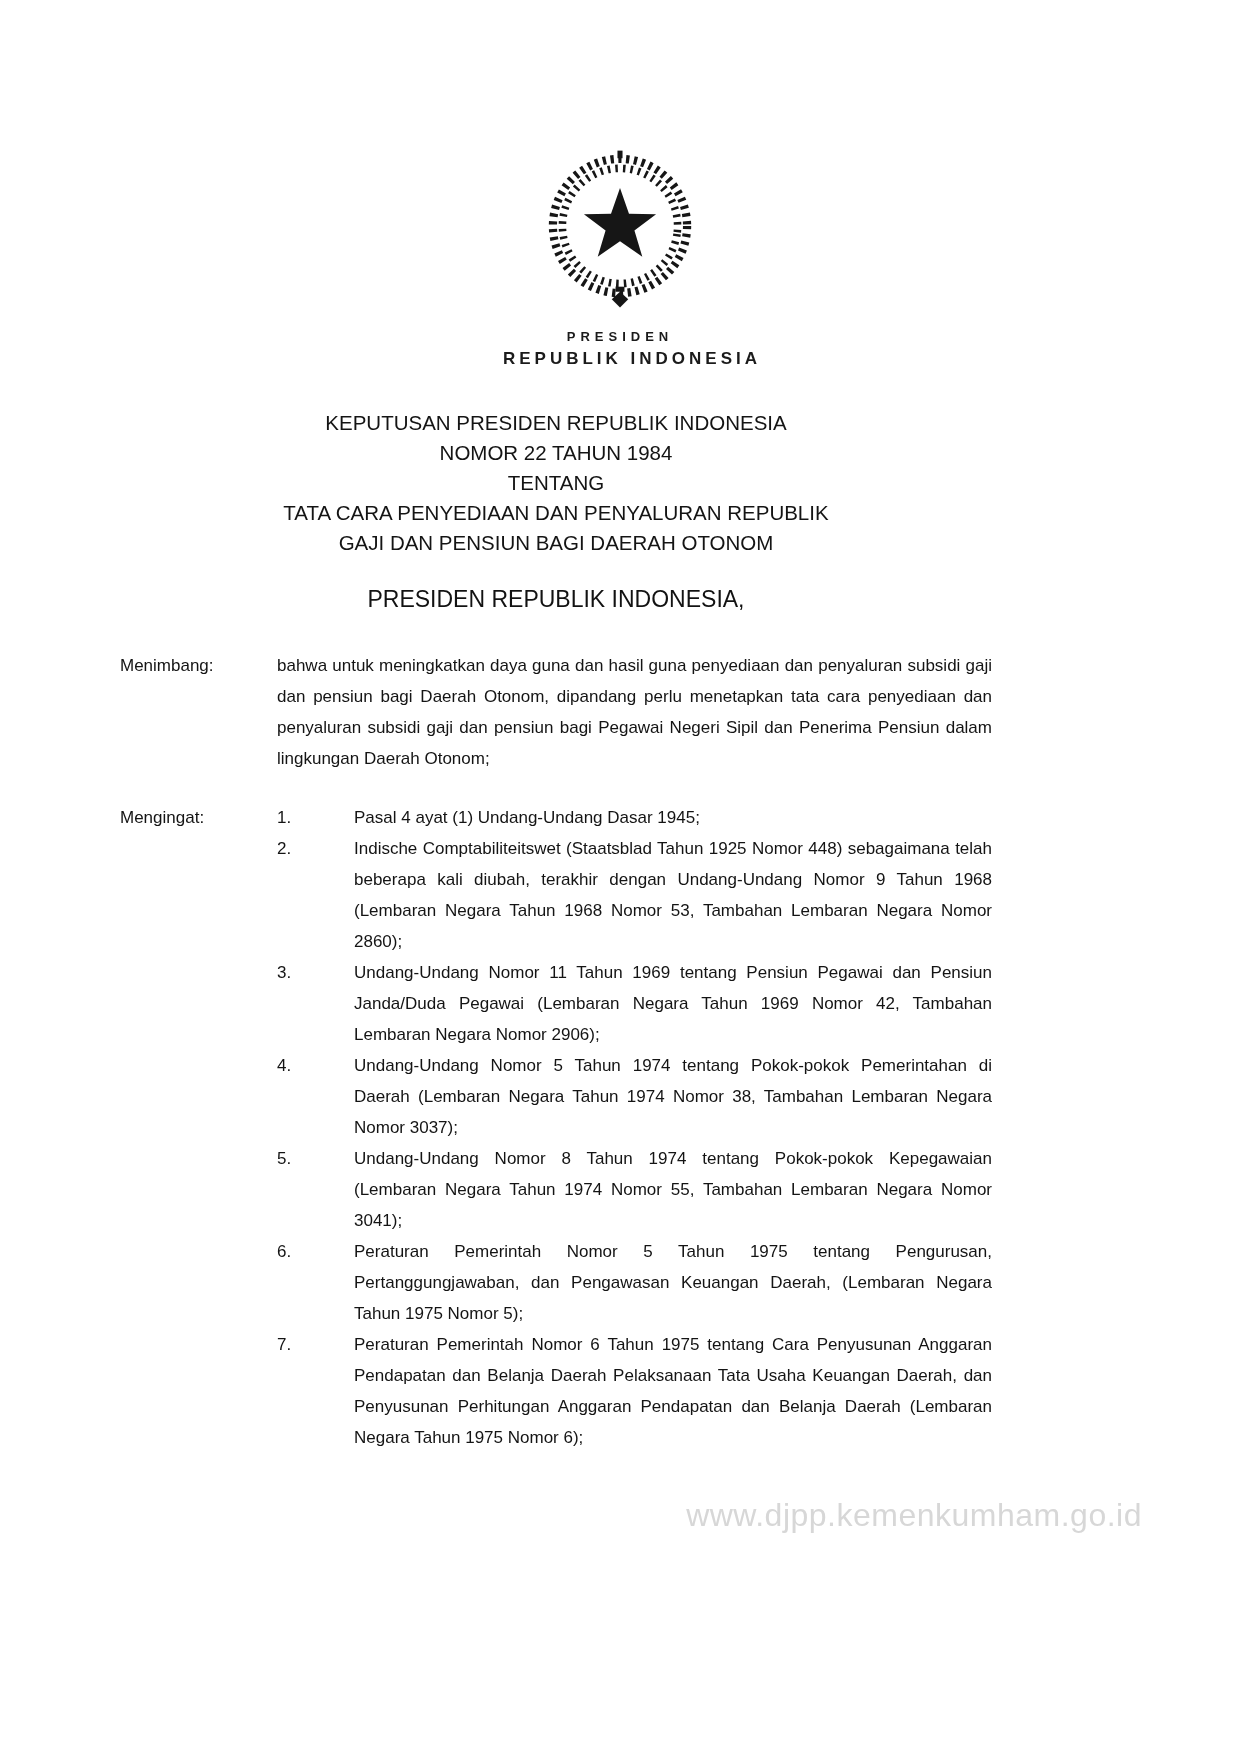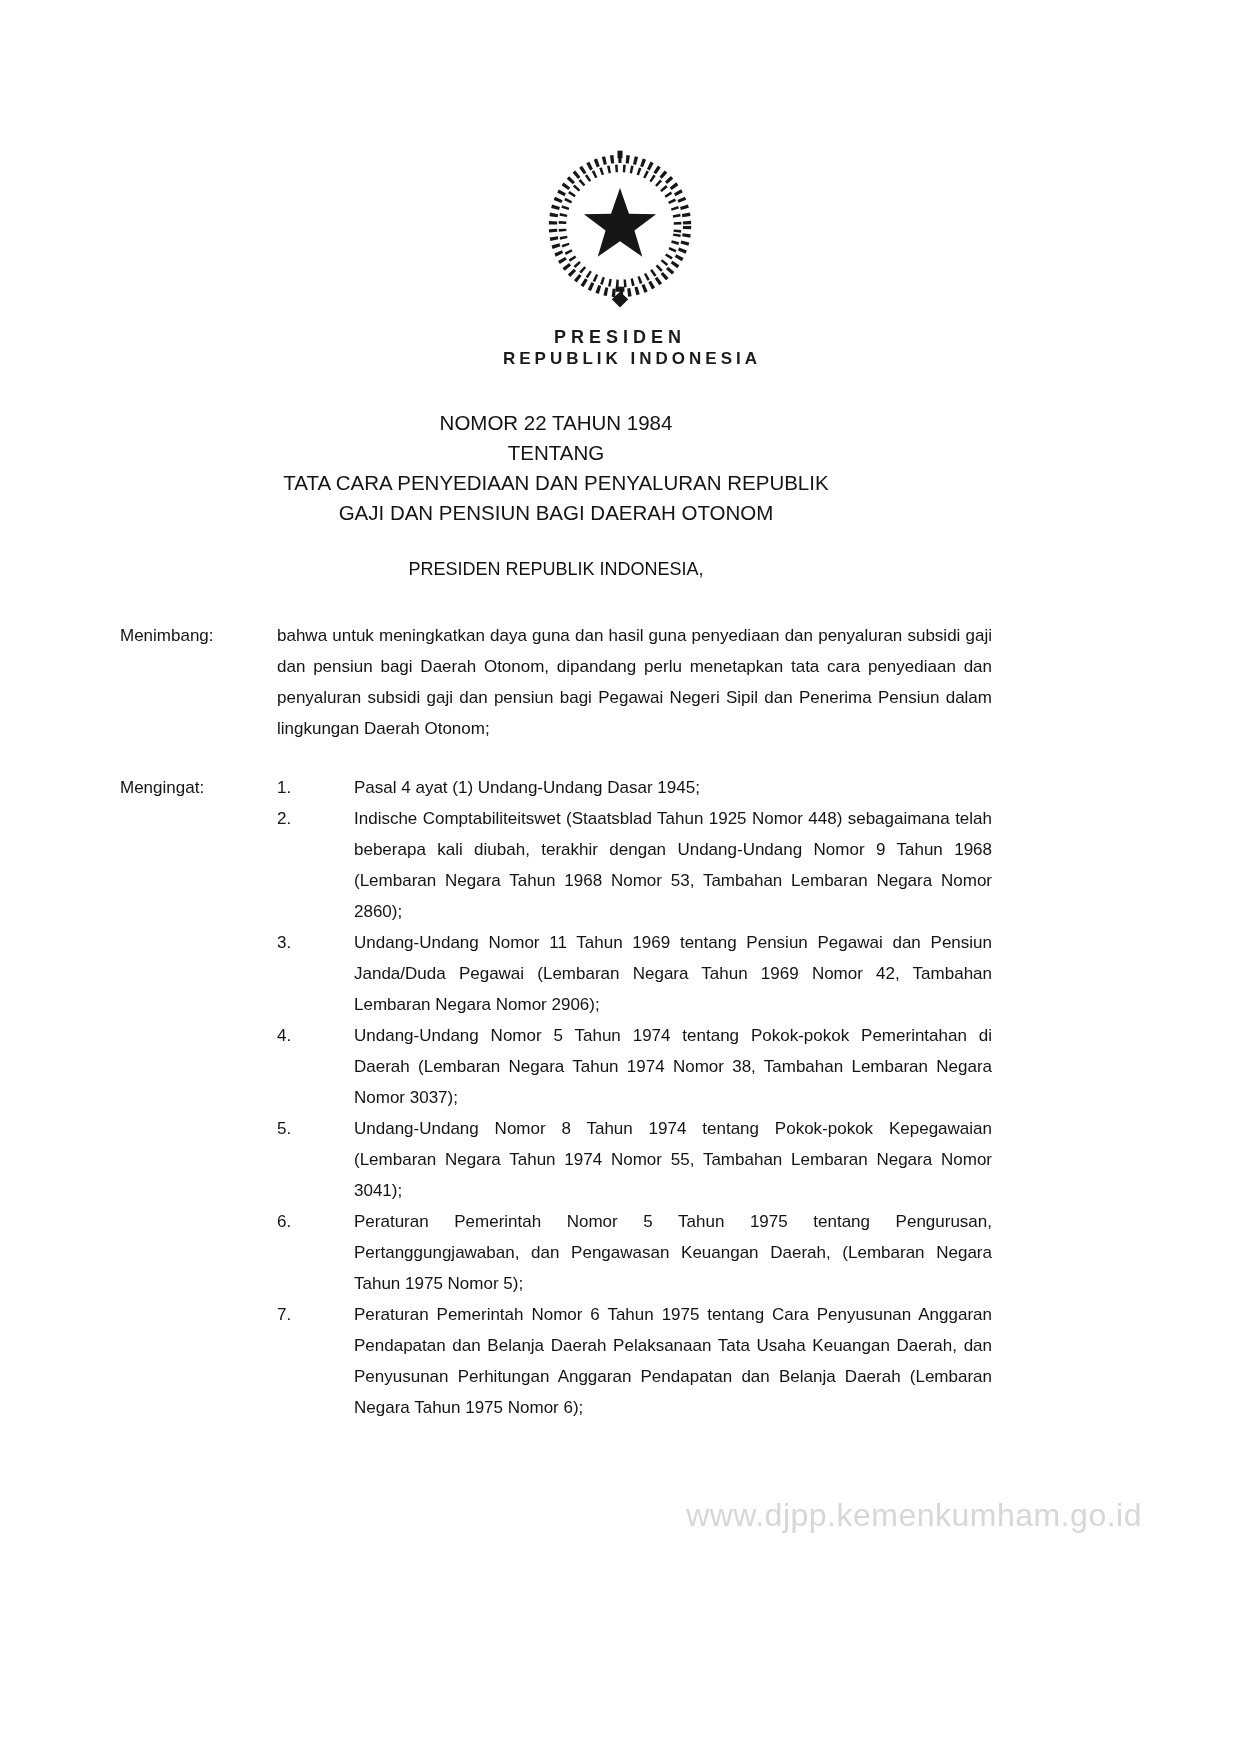--- a/index.html
+++ b/index.html
@@ -31,41 +31,41 @@
   .emblem-wrap svg {
     display: inline-block;
   }
   .org-lines {
     text-align: center;
     margin-top: 10px;
     font-weight: 700;
     color: #1b1b1b;
   }
   .org-line1 {
-    font-size: 18px;
+    font-size: 13px;
     letter-spacing: 5px;
     line-height: 22px;
   }
   .org-line2 {
     font-size: 17px;
     letter-spacing: 4px;
     line-height: 22px;
     padding-left: 24px;
   }
   .title-block {
     margin-top: 38px;
     text-align: center;
     font-size: 20.5px;
     line-height: 30px;
     color: #141414;
   }
   .salutation {
     margin-top: 26px;
     text-align: center;
-    font-size: 18px;
+    font-size: 23px;
     line-height: 30px;
   }
   .body-text {
     font-size: 17px;
     line-height: 31px;
     color: #141414;
   }
   .section-row {
     display: flex;
     align-items: flex-start;
@@ -124,20 +124,21 @@
     </svg>
     <div class="org-lines">
       <div class="org-line1">PRESIDEN</div>
       <div class="org-line2">REPUBLIK INDONESIA</div>
     </div>
   </div>
 
   <div class="content">
 
     <div class="title-block">
+      <div>KEPUTUSAN PRESIDEN REPUBLIK INDONESIA</div>
       <div>NOMOR 22 TAHUN 1984</div>
       <div>TENTANG</div>
       <div>TATA CARA PENYEDIAAN DAN PENYALURAN REPUBLIK</div>
       <div>GAJI DAN PENSIUN BAGI DAERAH OTONOM</div>
     </div>
 
     <div class="salutation">PRESIDEN REPUBLIK INDONESIA,</div>
 
     <div class="section-row considering body-text">
       <div class="section-label">Menimbang:</div>

